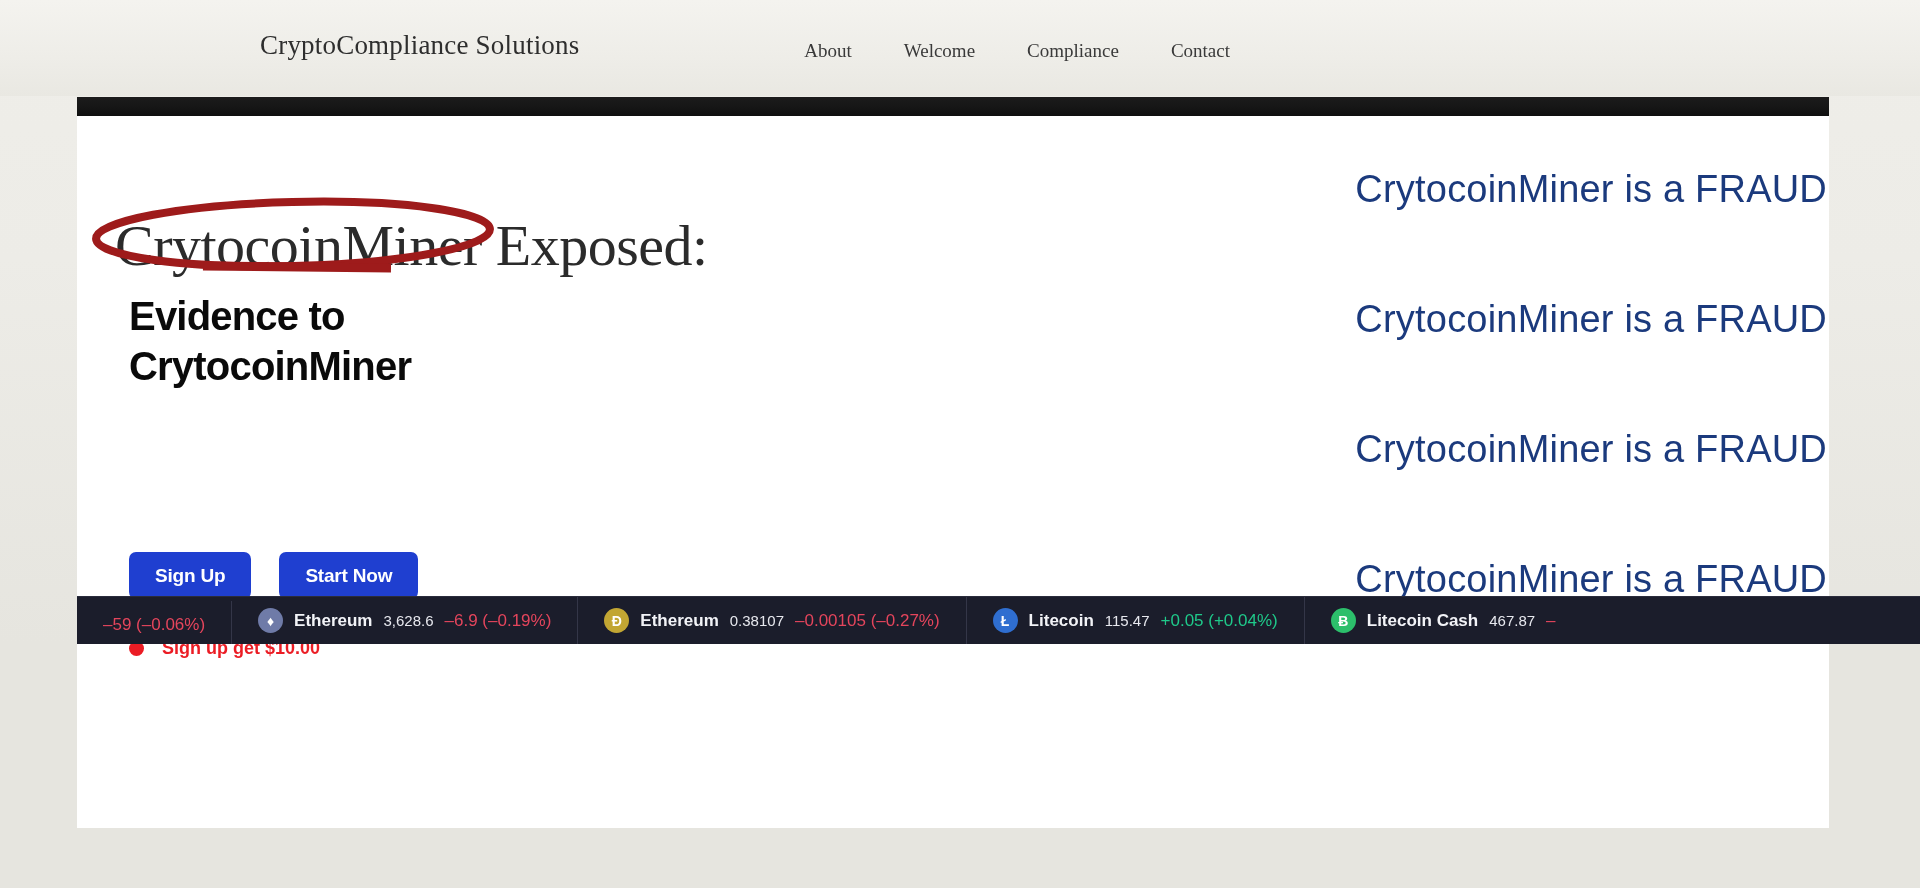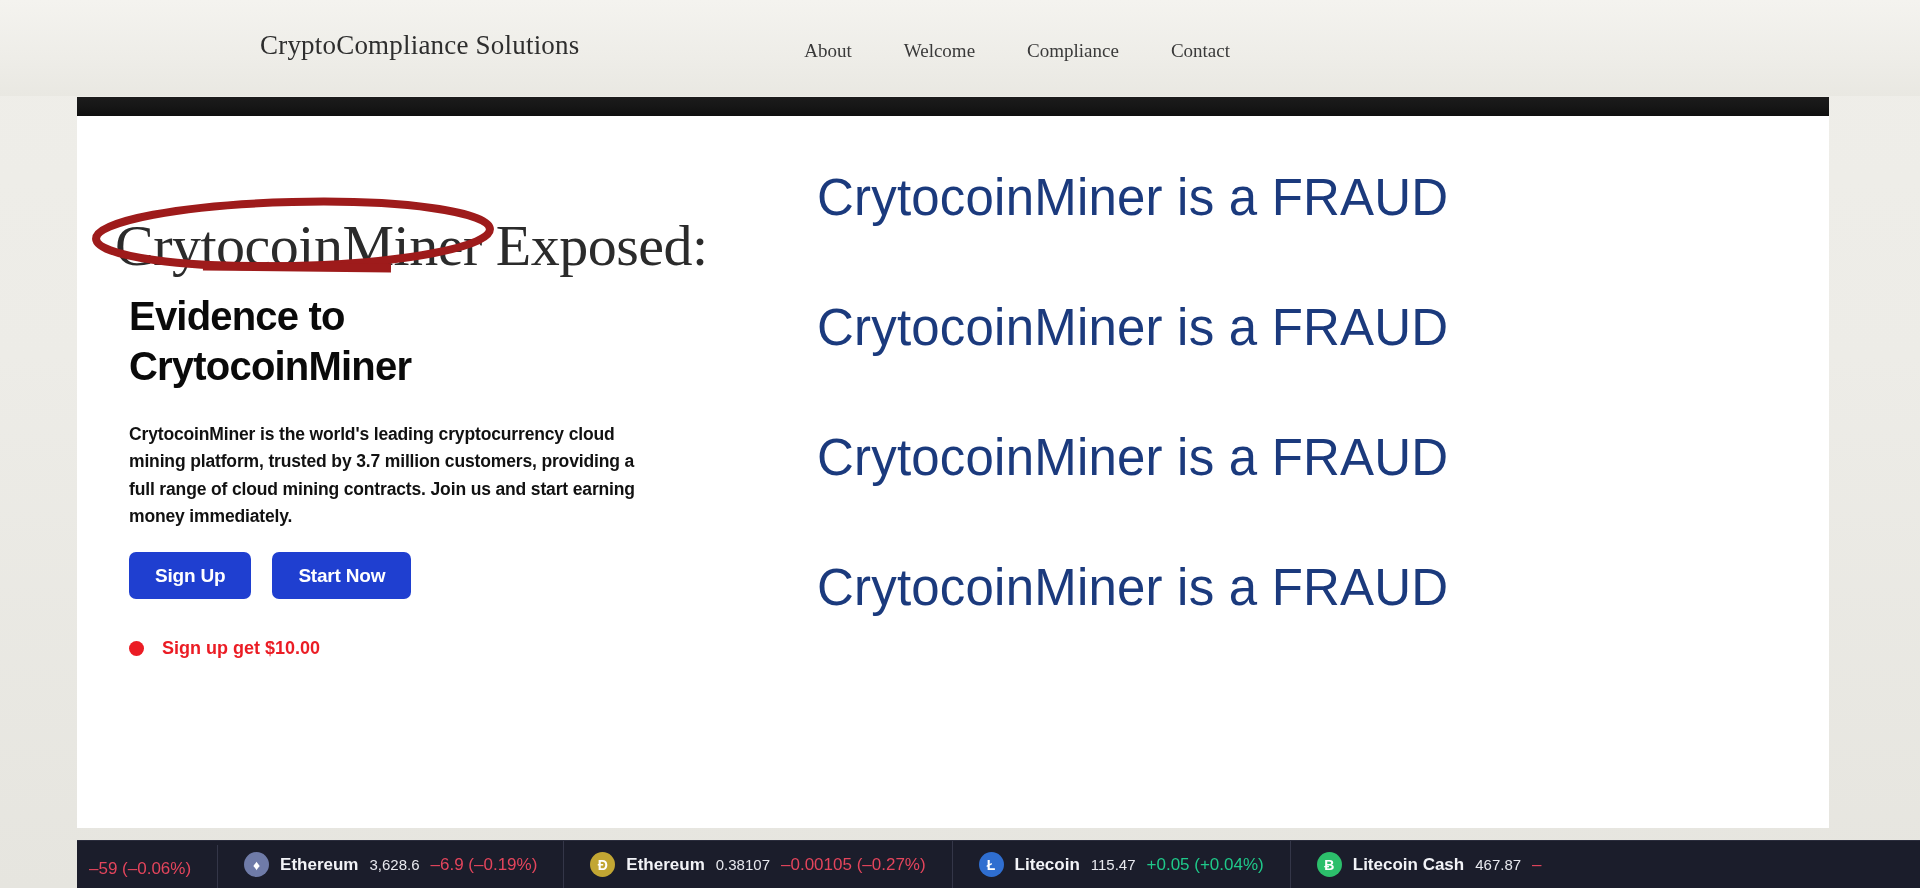--- a/index.html
+++ b/index.html
@@ -4,21 +4,21 @@
 <style>
   * { margin:0; padding:0; box-sizing:border-box; }
   html, body {
     width:1920px; height:888px; overflow:hidden;
     background:#e6e5df;
     font-family:"Liberation Sans", sans-serif;
   }
 
   
   #page {
-    position:relative; width:1920px; height:888px;
+    position:relative; width:1920px; height:644px;
     background:linear-gradient(180deg,#efeee9 0%, #edece7 40%, #e6e5df 100%);
   }
 
   
   #site-header {
     position:absolute; left:0; top:0; width:1920px; height:96px;
     background:linear-gradient(180deg,#f4f3ef 0%, #eeede8 60%, #e9e8e2 100%);
     display:flex; align-items:center;
   }
   #brand {
@@ -67,21 +67,21 @@
     letter-spacing:-.8px;
   }
 
   #intro-paragraph {
     position:absolute; left:52px; top:305px; width:520px;
     font-size:17.5px; font-weight:bold; color:#111; line-height:1.56;
     letter-spacing:-.15px;
   }
 
   #cta-row {
-    position:absolute; left:52px; top:436px; display:flex; gap:21px;
+    position:absolute; left:52px; top:436px; display:flex; gap:28px;
   }
   .cta-btn {
     background:#1f3fd0; color:#fff; border:none; border-radius:7px;
     font-family:"Liberation Sans", sans-serif;
     font-size:19px; font-weight:bold; letter-spacing:-.2px;
     padding:0 26px; height:47px; cursor:pointer; white-space:nowrap;
   }
   #promo-line {
     position:absolute; left:52px; top:522px;
     display:flex; align-items:center; gap:18px;
@@ -91,23 +91,23 @@
     width:15px; height:15px; border-radius:50%; background:#eb1c24;
     display:inline-block; flex:none;
   }
 
   
   #fraud-col {
     position:absolute; left:830px; top:19px; width:922px; height:712px;
   }
   .fraud-line {
     position:absolute; left:-90px; width:1010px;
-    text-align:left;
-    font-family:"Liberation Sans", sans-serif;
-    font-size:51px; font-weight:500; color:#1b3a7d;
+    text-align:right;
+    font-family:"Liberation Sans", sans-serif;
+    font-size:38px; font-weight:500; color:#1b3a7d;
     white-space:nowrap; letter-spacing:.2px;
   }
 
   
   #ticker-bar {
     position:absolute; left:77px; bottom:0; width:1843px; height:48px;
     background:#1b1d2b;
     display:flex; align-items:center; overflow:hidden;
     border-top:1px solid #2a2c3c;
   }
@@ -122,21 +122,21 @@
     font-size:14px; font-weight:bold; color:#fff;
     font-family:"Liberation Sans", sans-serif;
   }
   .coin-name { color:#f2f3f7; font-size:17px; font-weight:bold; }
   .coin-price { color:#e7e8ee; font-size:15px; }
   .coin-change { font-size:17px; }
   .chg-down { color:#e4455c; }
   .chg-up   { color:#1fc98a; }
   #ticker-partial-left {
     display:flex; align-items:center; height:48px;
-    padding:0 26px 0 12px; white-space:nowrap; flex:none;
+    padding:0 26px 0 26px; white-space:nowrap; flex:none;
     border-right:1px solid #343648;
     margin-top:8px;
   }
 </style>
 </head>
 <body>
 
 <div id="page">
 
   <div id="site-header">
@@ -158,21 +158,20 @@
 
       <div id="annotation-ellipse">
         <svg viewBox="0 0 405 72" preserveAspectRatio="none">
           <ellipse cx="202" cy="36" rx="197" ry="32" fill="none" stroke="#9e1b1b" stroke-width="8" transform="rotate(-1.4 202 36)"></ellipse>
           <path d="M112 68 L300 70" stroke="#9e1b1b" stroke-width="9" fill="none" stroke-linecap="butt"></path>
         </svg>
       </div>
 
       <div id="welcome-heading">Evidence to CrytocoinMiner</div>
 
-      <div id="intro-paragraph">CrytocoinMiner is the world's leading cryptocurrency cloud mining platform, trusted by 3.7 million customers, providing a full range of cloud mining contracts. Join us and start earning money immediately.</div>
 
       <div id="cta-row">
         <button class="cta-btn">Sign Up</button>
         <button class="cta-btn">Start Now</button>
       </div>
 
       <div id="promo-line">
         <span id="promo-dot"></span>
         <span>Sign up get $10.00</span>
       </div>

